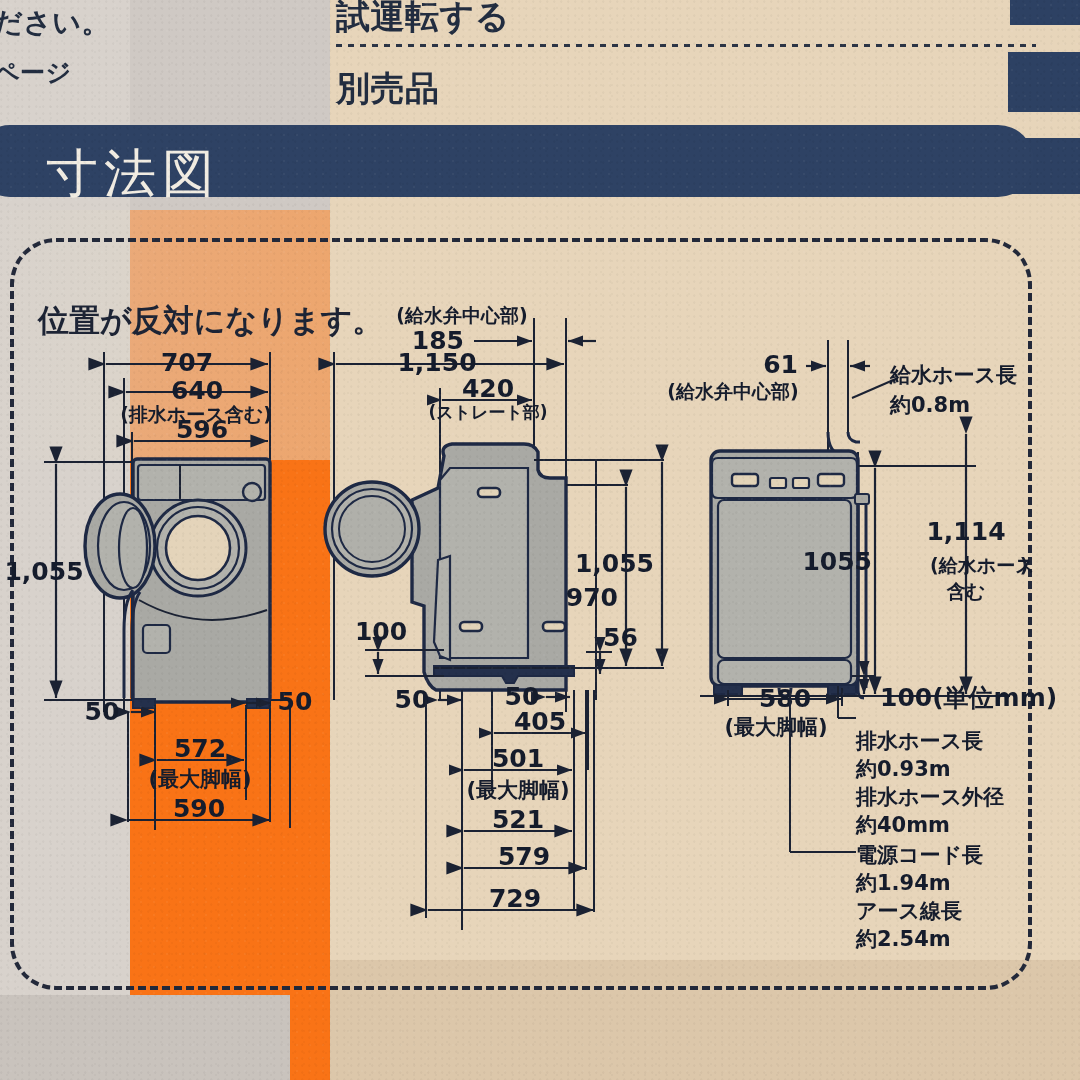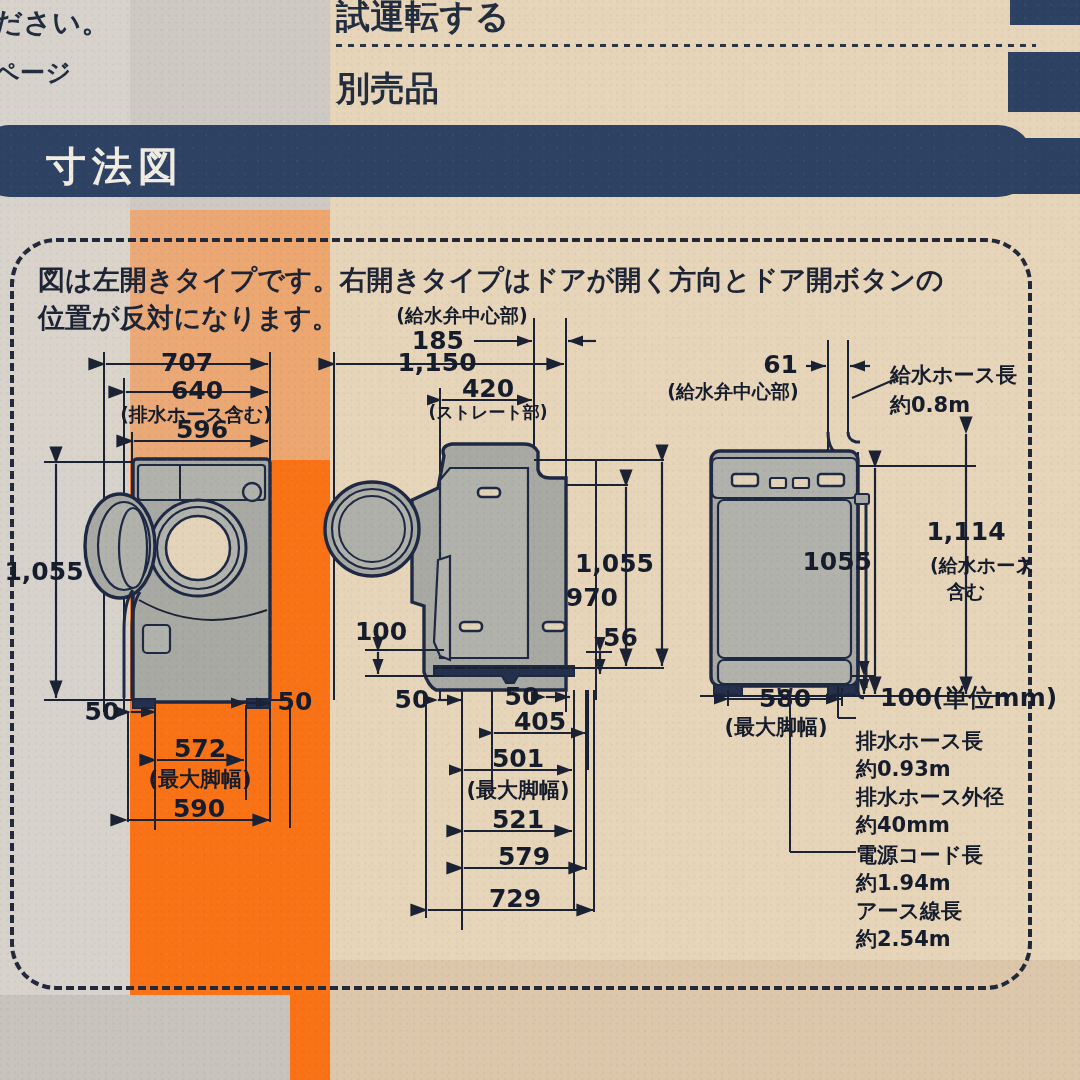--- a/index.html
+++ b/index.html
@@ -35,29 +35,29 @@
     background-image:repeating-linear-gradient(90deg,#2b3445 0 6px,transparent 6px 12px);}
 
   .blue-box{position:absolute;background:#2d4163;}
   #blue-tab-top{left:1010px;top:-30px;width:78px;height:55px;}
   #blue-tab-mid{left:1008px;top:52px;width:80px;height:60px;}
   #blue-tab-low{left:1010px;top:138px;width:78px;height:56px;}
 
   
   #title-pill{position:absolute;left:-26px;top:125px;width:1060px;height:72px;
     background:#2e4264;border-radius:36px;}
-  #title-pill .t{position:absolute;left:72px;top:14px;color:#f1ece2;font-size:40px;font-weight:700;letter-spacing:6px;}
+  #title-pill .t{position:absolute;left:72px;top:14px;color:#f1ece2;font-size:52px;font-weight:400;letter-spacing:6px;}
 
   
   #dash-box{position:absolute;left:10px;top:238px;width:1022px;height:752px;
     border:4px dashed #23293a;border-radius:46px;box-sizing:border-box;}
 
   .note{position:absolute;color:#1d2435;font-weight:700;}
   #note-l1{left:38px;top:262px;font-size:27px;letter-spacing:0px;white-space:nowrap;}
-  #note-l2{left:38px;top:300px;font-size:27px;letter-spacing:0px;white-space:nowrap;}
+  #note-l2{left:38px;top:300px;font-size:31px;letter-spacing:0px;white-space:nowrap;}
 
   svg#dwg{position:absolute;left:0;top:0;width:1080px;height:1080px;overflow:visible;}
   .dim{fill:none;stroke:#1b2233;stroke-width:2.2;}
   .ext{fill:none;stroke:#1b2233;stroke-width:2;}
   .body-out{fill:#a9a9a4;stroke:#1e2944;stroke-width:3.4;}
   .body-in{fill:#b2b2ac;stroke:#1e2944;stroke-width:2.2;}
   .glass{fill:#e4d4ba;stroke:#1e2944;stroke-width:2.6;}
   .foot{fill:#24304c;stroke:#1e2944;stroke-width:2;}
   .hose{fill:none;stroke:#1e2944;stroke-width:3;}
   .tlabel{font-family:"DejaVu Sans","Liberation Sans",sans-serif;fill:#151c2c;font-weight:700;}
@@ -85,21 +85,20 @@
 
   <div class="blue-box" id="blue-tab-top"></div>
   <div class="blue-box" id="blue-tab-mid"></div>
   <div class="blue-box" id="blue-tab-low"></div>
 
   <div id="title-pill">
     <div class="t">寸法図</div>
   </div>
 
   <div id="dash-box"></div>
-  <div class="note" id="note-l1">図は左開きタイプです。右開きタイプはドアが開く方向とドア開ボタンの</div>
   <div class="note" id="note-l2">位置が反対になります。</div>
 
   <svg id="dwg" viewBox="0 0 1080 1080">
     <defs>
       <marker id="ah" markerWidth="9" markerHeight="9" refX="8" refY="3" orient="auto">
         <path d="M0,0 L8,3 L0,6 z" fill="#1b2233"></path>
       </marker>
       <marker id="ahs" markerWidth="8" markerHeight="8" refX="7" refY="2.6" orient="auto">
         <path d="M0,0 L7,2.6 L0,5.2 z" fill="#1b2233"></path>
       </marker>

